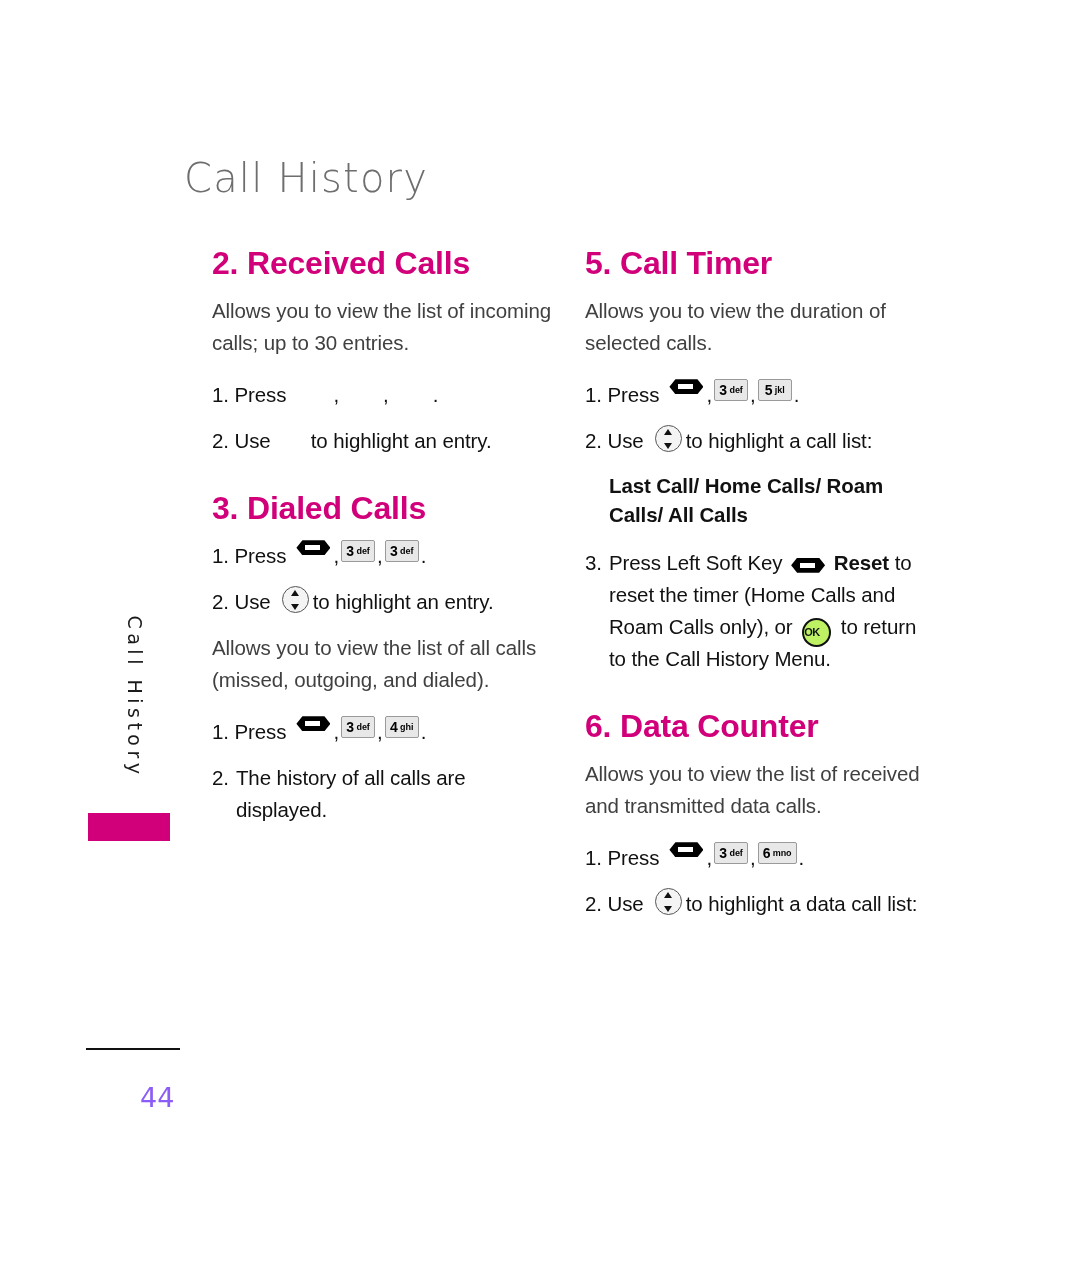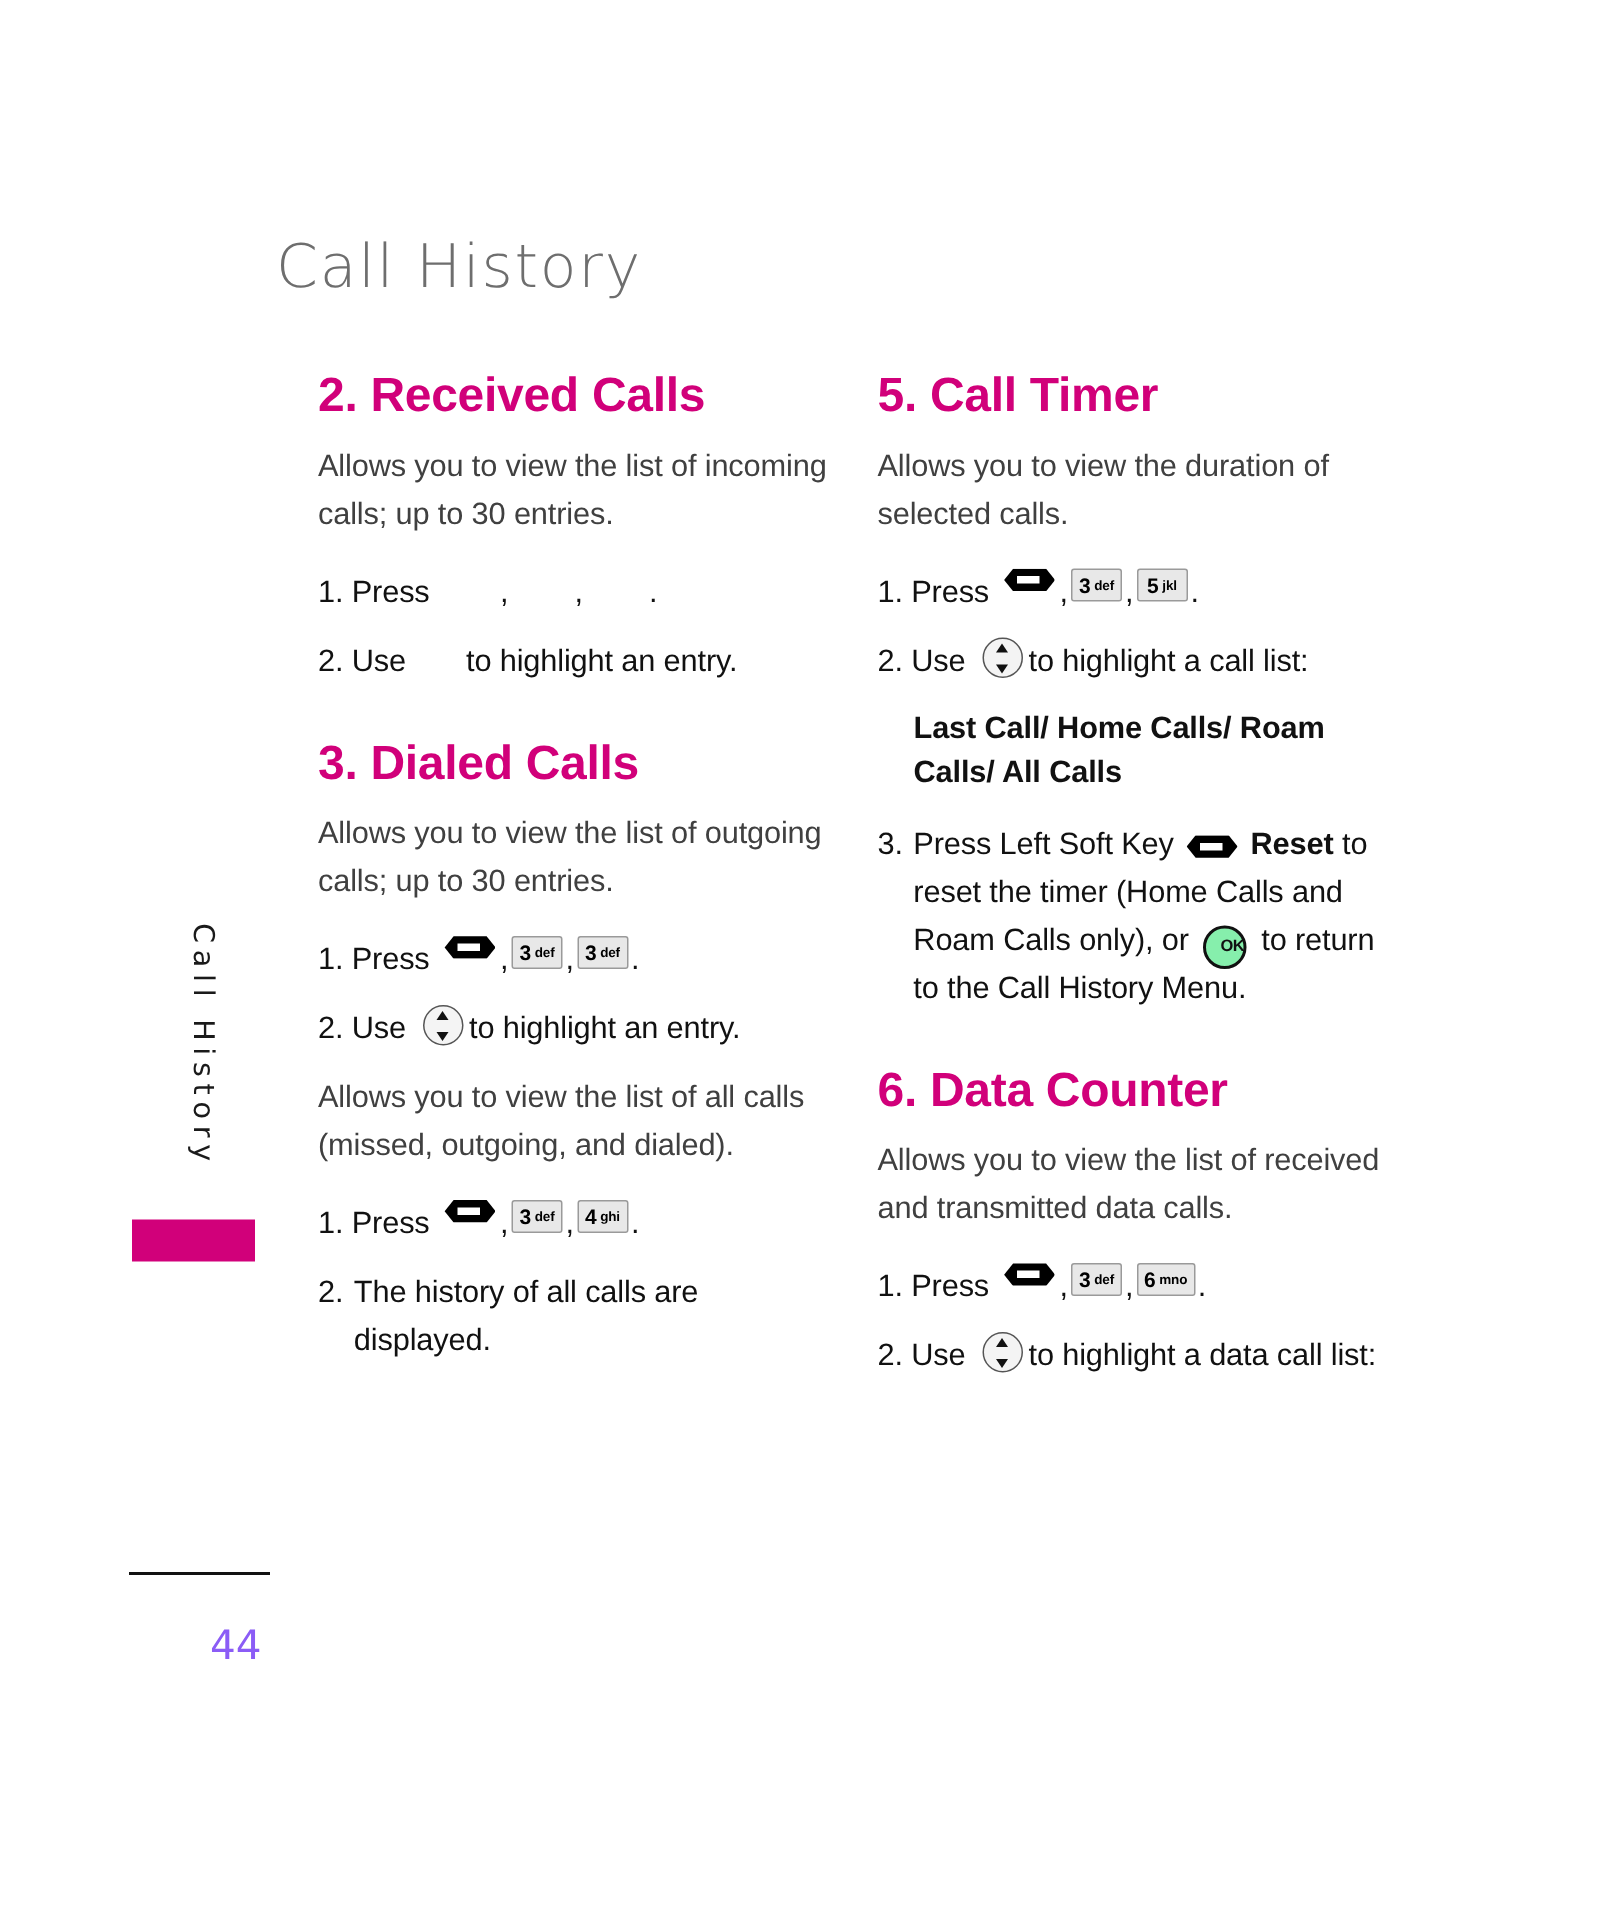--- a/index.html
+++ b/index.html
@@ -94,23 +94,23 @@
   .ic-nav .tri{
     position:absolute;left:50%;transform:translateX(-50%);
     width:0;height:0;border-left:4px solid transparent;border-right:4px solid transparent;
   }
   .ic-nav .tri-up{top:2.5px;border-bottom:6px solid #111;}
   .ic-nav .tri-dn{bottom:2.5px;border-top:6px solid #111;}
 
   
   .ic-ok{
     width:25px;height:25px;border-radius:50%;
-    border:2.4px solid #111;background:#86efac;
+    border:2.4px solid #111;background:#bef264;
     margin:0 4px -7px 4px;
-    display:inline-flex;align-items:center;justify-content:flex-end;
+    display:inline-flex;align-items:center;justify-content:flex-start;
   }
   .ic-ok span{font-size:11px;font-weight:bold;color:#111;line-height:1;letter-spacing:-0.5px;}
 
   
   .ic-blank{display:inline-block;vertical-align:middle;}
   .ic-blank-soft{width:34px;height:15px;margin:0 3px -1px 3px;}
   .ic-blank-key{width:40px;height:22px;margin:0 2px -4px 2px;}
   .ic-blank-nav{width:25px;height:25px;margin:0 4px -7px 4px;}
 
   
@@ -150,21 +150,20 @@
 
       <div class="step">
         <span class="step-num">2. Use</span>
         <span class="ic ic-blank ic-blank-nav"></span>
         <span>to highlight an entry.</span>
       </div>
     </div>
 
     <div class="sec">
       <h2 class="sec-head gap-top">3. Dialed Calls</h2>
-      <p class="para">Allows you to view the list of outgoing calls; up to 30 entries.</p>
 
       <div class="step">
         <span class="step-num">1. Press</span>
         <span class="ic ic-soft">
             <span class="sk-body"></span>
             <span class="sk-bar"></span>
           </span>
         <span>,</span>
         <span class="ic-key">
           <span class="k-digit">3</span>

